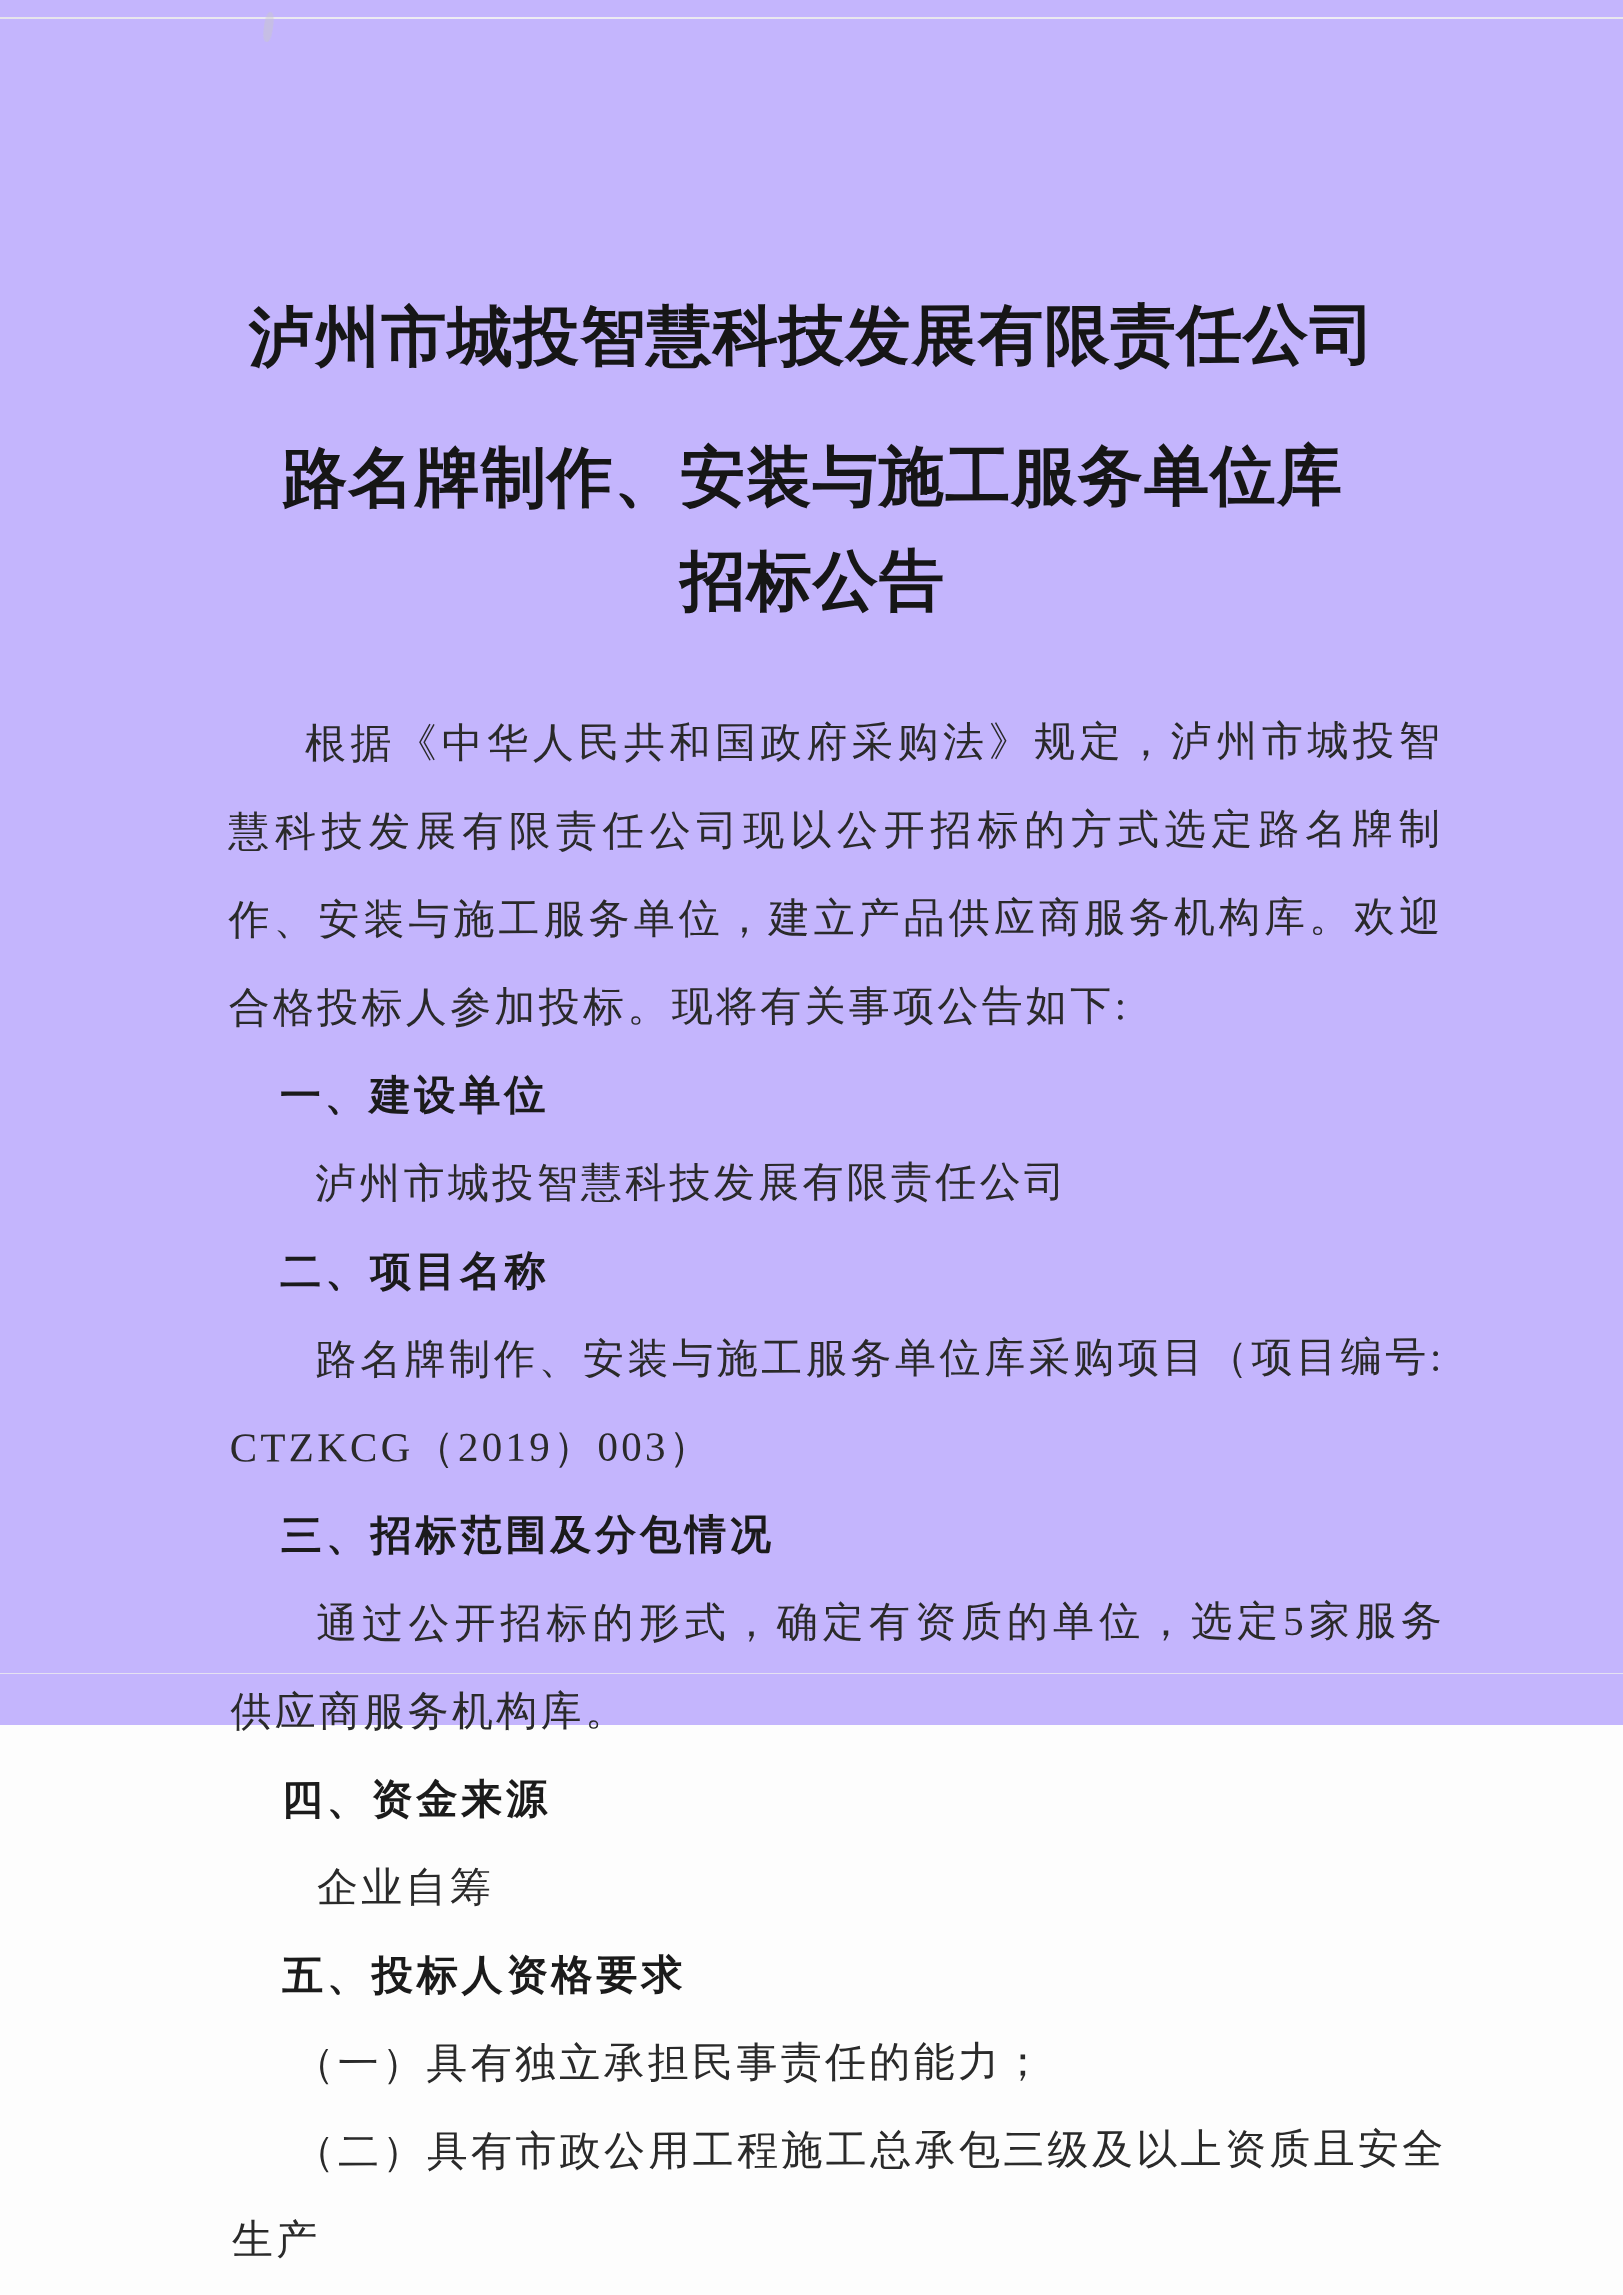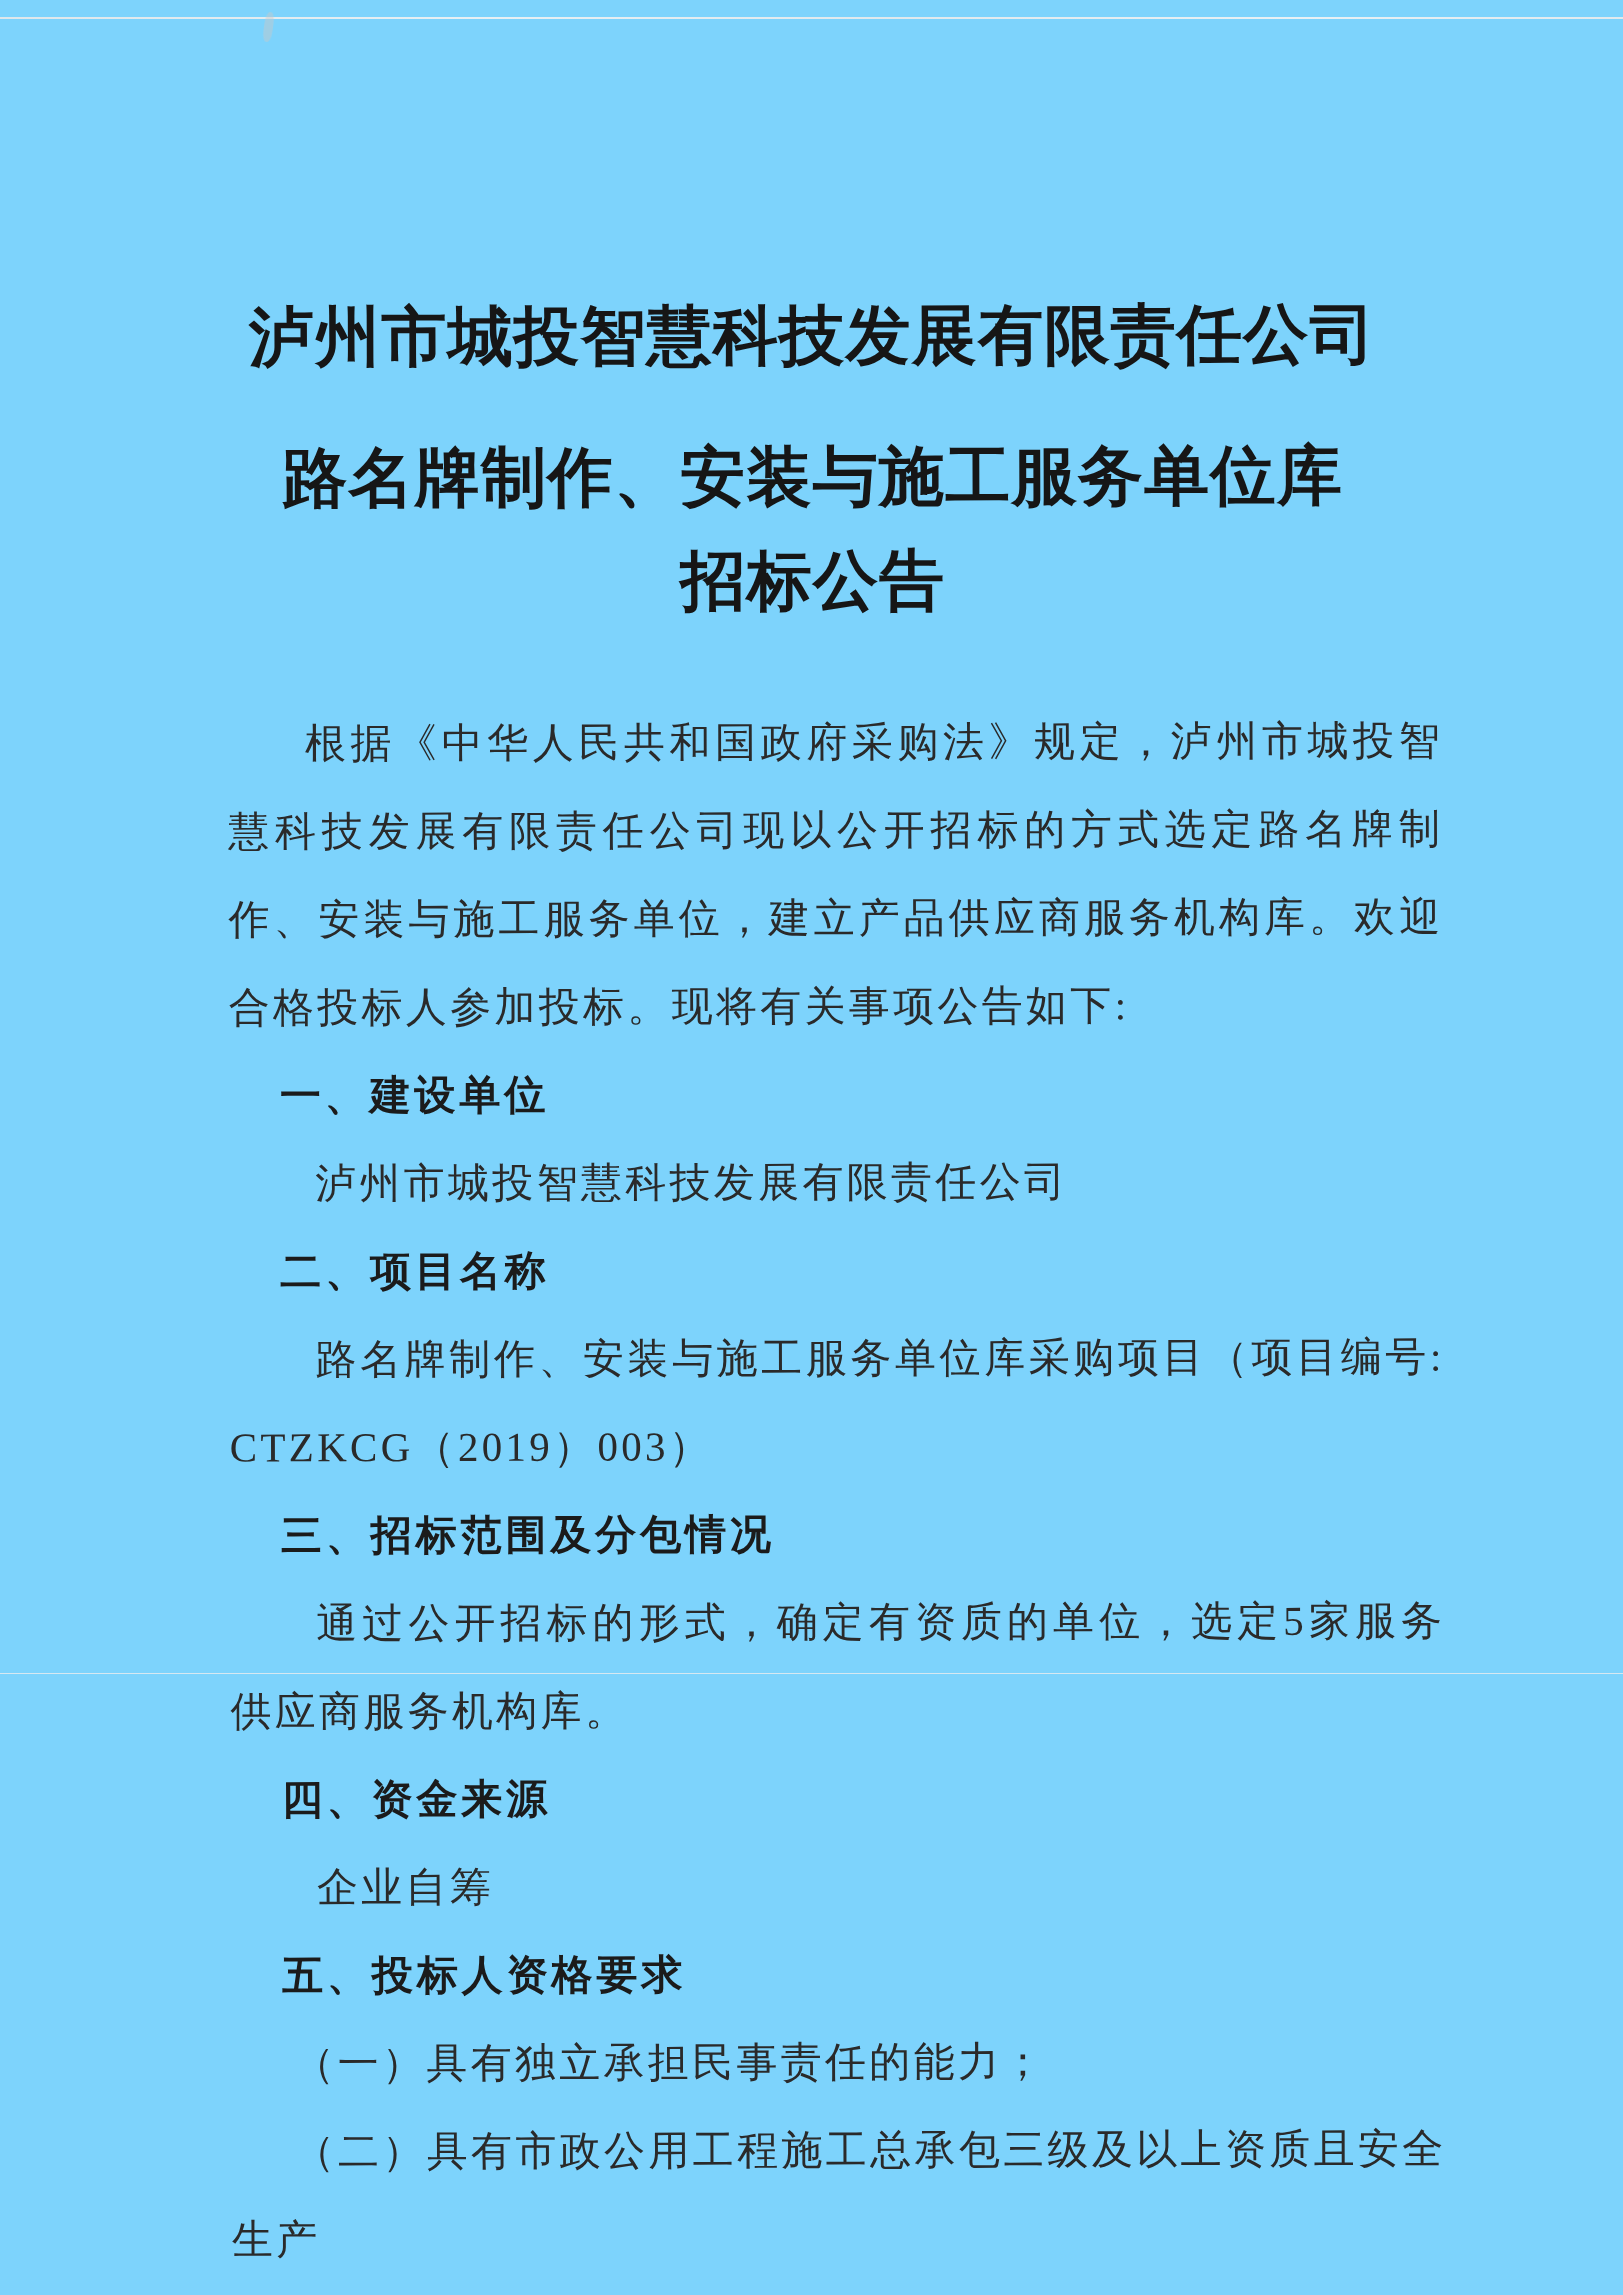--- a/index.html
+++ b/index.html
@@ -9,22 +9,22 @@
   body {
     width: 1623px;
     height: 2295px;
     background: #fdfdfd;
     overflow: hidden;
     font-family: "Liberation Serif", "DejaVu Serif", serif;
   }
   .page {
     position: relative;
     width: 1623px;
-    height: 2295px;
-    background: #7dd3fc;
+    height: 1725px;
+    background: #c4b5fd;
   }
   
   .scan-top-line {
     position: absolute;
     top: 17px;
     left: 0;
     width: 1623px;
     height: 2px;
     background: linear-gradient(90deg, #e9e9e9 0%, #f3f3f3 30%, #ebebeb 55%, #f4f4f4 80%, #ececec 100%);
     opacity: 0.9;

